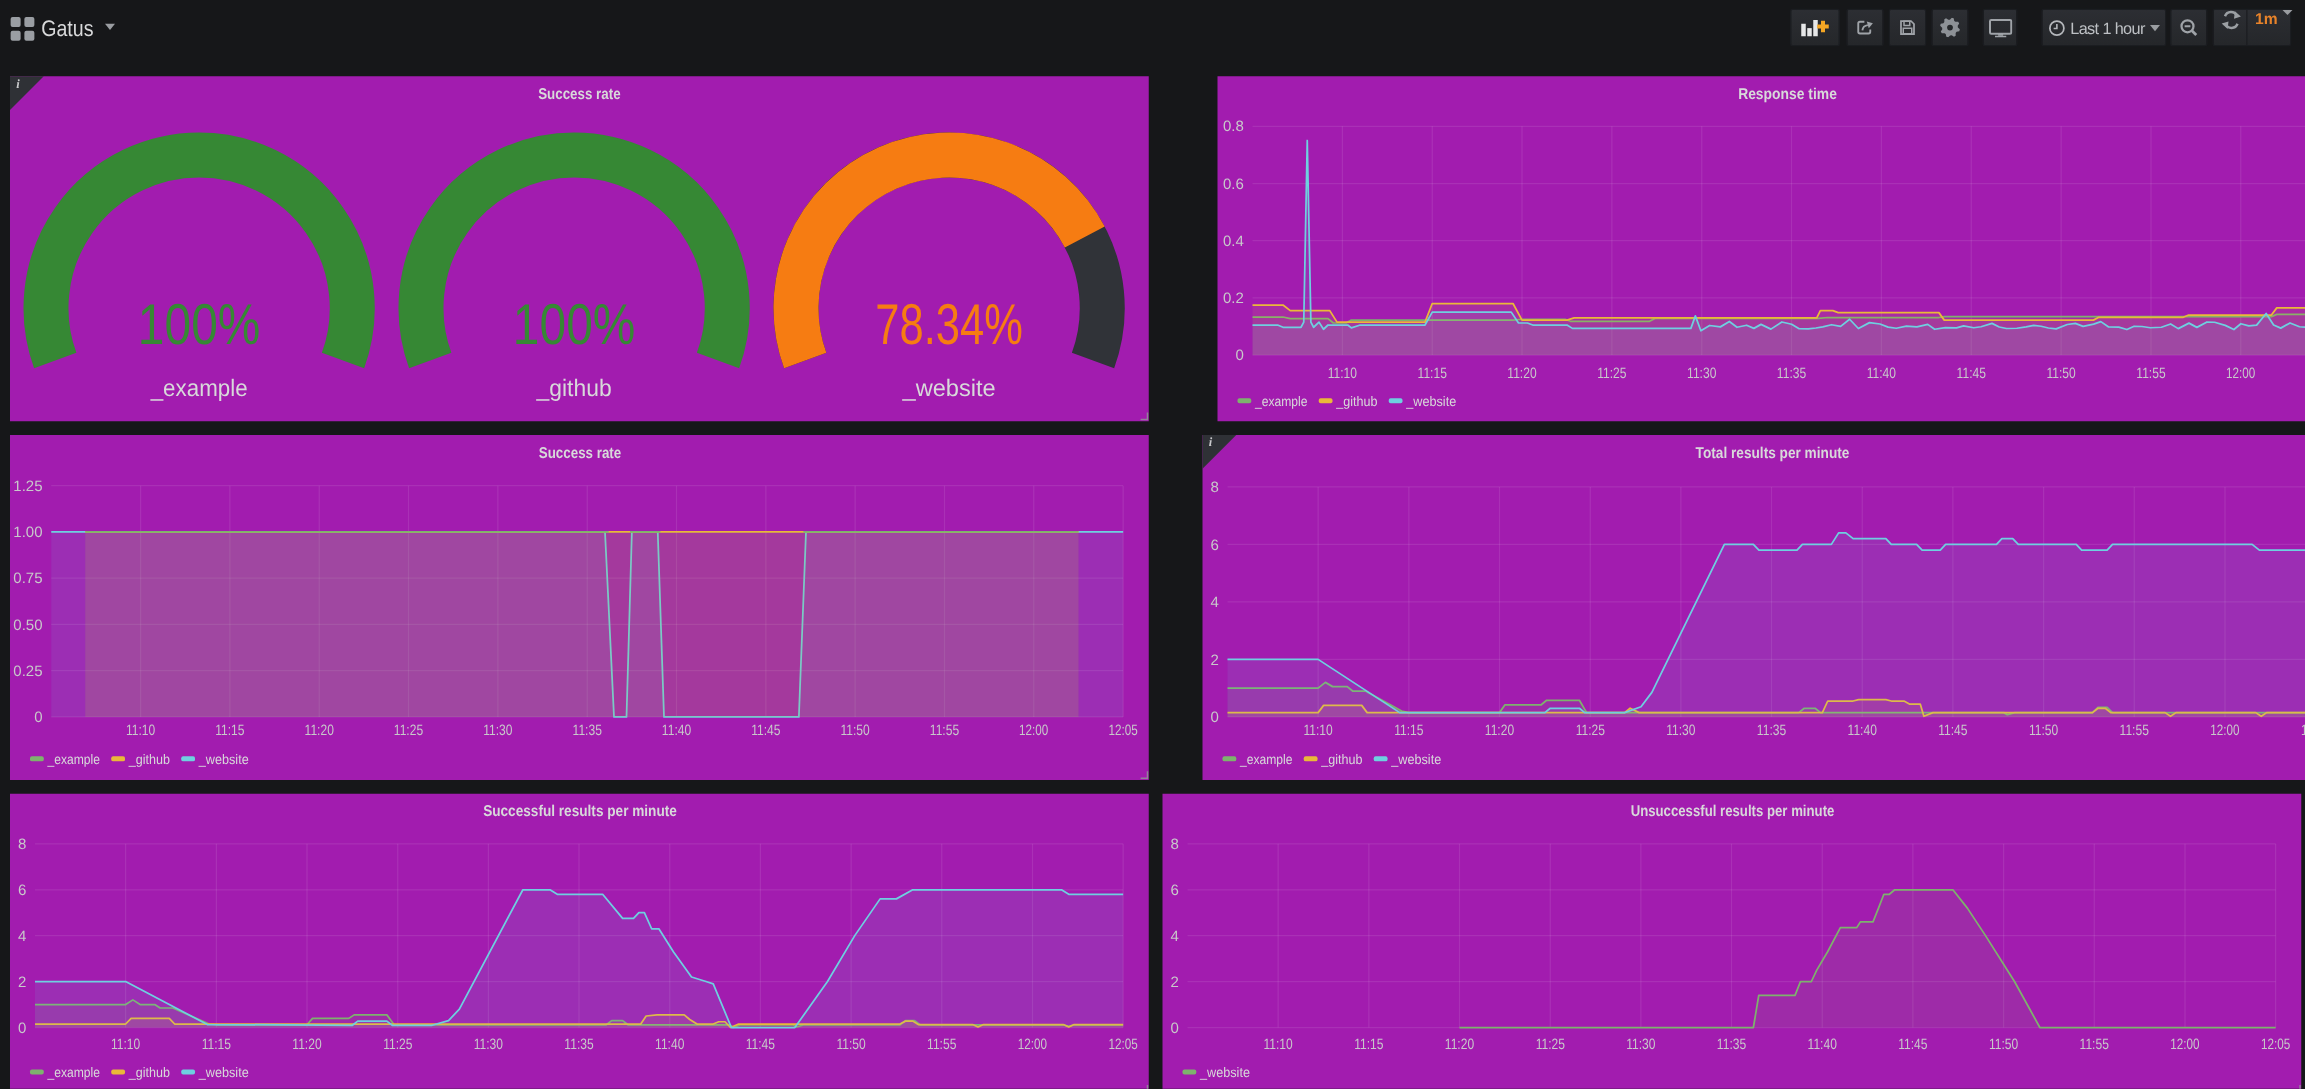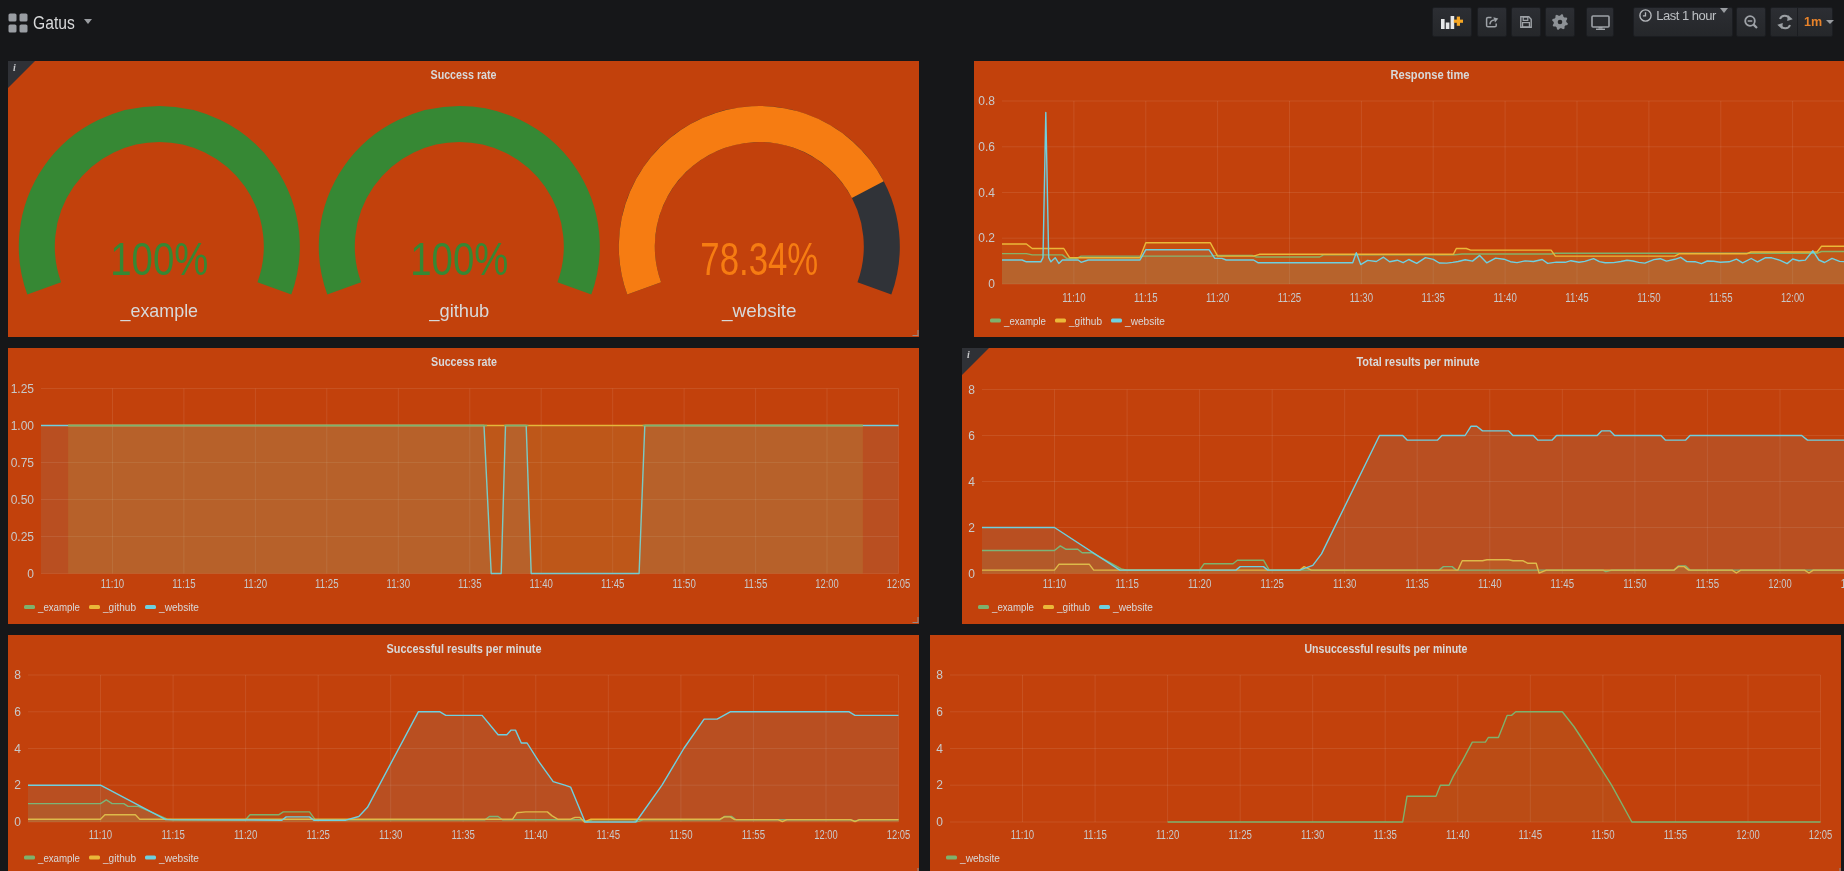--- a/index.html
+++ b/index.html
@@ -1,12 +1,12 @@
 <!DOCTYPE html>
-<html><head><meta charset="utf-8"><style>*{margin:0;padding:0}body{width:1844px;height:871px;background:#161719;overflow:hidden;position:relative;font-family:"Liberation Sans",sans-serif}.panel{position:absolute;background:#c2410c}</style></head><body>
+<html><head><meta charset="utf-8"><style>*{margin:0;padding:0}body{width:1844px;height:871px;background:#161719;overflow:hidden;position:relative;font-family:"Liberation Sans",sans-serif}.panel{position:absolute;background:#a21caf}</style></head><body>
 <svg style="position:absolute;left:8px;top:13px" width="20" height="20">
     <rect x="0.5" y="0.5" width="8" height="8" rx="1.6" fill="#9a9ea3"></rect>
     <rect x="11.5" y="0.5" width="8" height="8" rx="1.6" fill="#9a9ea3"></rect>
     <rect x="0.5" y="11.5" width="8" height="8" rx="1.6" fill="#9a9ea3"></rect>
     <rect x="11.5" y="11.5" width="8" height="8" rx="1.6" fill="#9a9ea3"></rect>
   </svg>
 <div style="position:absolute;left:33px;top:13px;font-size:18px;color:#d8d9da;transform:scaleX(.87);transform-origin:left">Gatus</div>
 <div style="position:absolute;left:84px;top:19px;width:0;height:0;border-left:4.5px solid transparent;border-right:4.5px solid transparent;border-top:5px solid #9a9da1"></div>
 <div style="position:absolute;top:7px;height:30px;background:linear-gradient(180deg,#2c2e33,#25272a);border:1px solid #1b1d21;border-radius:2px;box-sizing:border-box;display:flex;align-items:center;justify-content:center;left:1432px;width:40px">
     <svg width="24" height="18">
@@ -37,36 +37,36 @@
       <circle cx="8" cy="8" r="2.3" fill="#25272a"></circle>
     </svg>
   </div>
 <div style="position:absolute;top:7px;height:30px;background:linear-gradient(180deg,#2c2e33,#25272a);border:1px solid #1b1d21;border-radius:2px;box-sizing:border-box;display:flex;align-items:center;justify-content:center;left:1586px;width:28px">
     <svg width="19" height="16">
       <rect x="1" y="2" width="17" height="11" rx="1" fill="none" stroke="#9fa3a8" stroke-width="1.6"></rect>
       <rect x="7.5" y="13" width="4" height="1.6" fill="#9fa3a8"></rect>
       <rect x="5" y="14.6" width="9" height="1.4" fill="#9fa3a8"></rect>
     </svg>
   </div>
-<div style="position:absolute;top:7px;height:30px;background:linear-gradient(180deg,#2c2e33,#25272a);border:1px solid #1b1d21;border-radius:2px;box-sizing:border-box;display:flex;align-items:flex-start;justify-content:center;left:1633px;width:100px">
+<div style="position:absolute;top:7px;height:30px;background:linear-gradient(180deg,#2c2e33,#25272a);border:1px solid #1b1d21;border-radius:2px;box-sizing:border-box;display:flex;align-items:center;justify-content:center;left:1633px;width:100px">
     <svg width="15" height="15" style="margin-right:3px;flex-shrink:0">
       <circle cx="7.5" cy="7.5" r="5.6" fill="none" stroke="#b4b7bb" stroke-width="1.4"></circle>
       <path d="M7.5 4.2 V7.8 H4.9" fill="none" stroke="#b4b7bb" stroke-width="1.3"></path>
     </svg>
     <span style="font-size:13px;letter-spacing:-0.5px;color:#bdc0c4;white-space:nowrap;flex-shrink:0">Last 1 hour</span>
     <div style="width:0;height:0;border-left:4.5px solid transparent;border-right:4.5px solid transparent;border-top:5px solid #9a9da1;margin-left:4px;flex-shrink:0"></div>
   </div>
 <div style="position:absolute;top:7px;height:30px;background:linear-gradient(180deg,#2c2e33,#25272a);border:1px solid #1b1d21;border-radius:2px;box-sizing:border-box;display:flex;align-items:center;justify-content:center;left:1736px;width:30px">
     <svg width="17" height="17">
       <circle cx="7" cy="7" r="4.8" fill="none" stroke="#9fa3a8" stroke-width="1.8"></circle>
       <line x1="10.6" y1="10.6" x2="14" y2="14" stroke="#9fa3a8" stroke-width="2.2"></line>
       <line x1="4.7" y1="7" x2="9.3" y2="7" stroke="#9fa3a8" stroke-width="1.5"></line>
     </svg>
   </div>
-<div style="position:absolute;top:7px;height:30px;background:linear-gradient(180deg,#2c2e33,#25272a);border:1px solid #1b1d21;border-radius:2px;box-sizing:border-box;display:flex;align-items:center;justify-content:center;left:1770px;width:63px;justify-content:flex-start">
+<div style="position:absolute;top:7px;height:30px;background:linear-gradient(180deg,#2c2e33,#25272a);border:1px solid #1b1d21;border-radius:2px;box-sizing:border-box;display:flex;align-items:flex-start;justify-content:center;left:1770px;width:63px;justify-content:flex-start">
     <svg width="16" height="17" style="margin-left:6px;flex-shrink:0">
       <path d="M3.0 5.0 A5.1 5.1 0 0 1 12.4 4.6" fill="none" stroke="#9b9fa3" stroke-width="2"></path>
       <path d="M10.9 0.9 L15.7 5.2 L10.2 6.9 Z" fill="#9b9fa3"></path>
       <path d="M13.0 11.0 A5.1 5.1 0 0 1 3.6 11.4" fill="none" stroke="#9b9fa3" stroke-width="2"></path>
       <path d="M5.1 15.1 L0.3 10.8 L5.8 9.1 Z" fill="#9b9fa3"></path>
     </svg>
     <div style="width:1px;height:28px;background:#1b1d21;margin-left:4px;flex-shrink:0"></div>
     <span style="font-size:12.5px;font-weight:bold;color:#e8832a;margin-left:6px;flex-shrink:0">1m</span>
     <div style="width:0;height:0;border-left:4px solid transparent;border-right:4px solid transparent;border-top:4.5px solid #9a9da1;margin-left:4px;flex-shrink:0"></div>
   </div>

